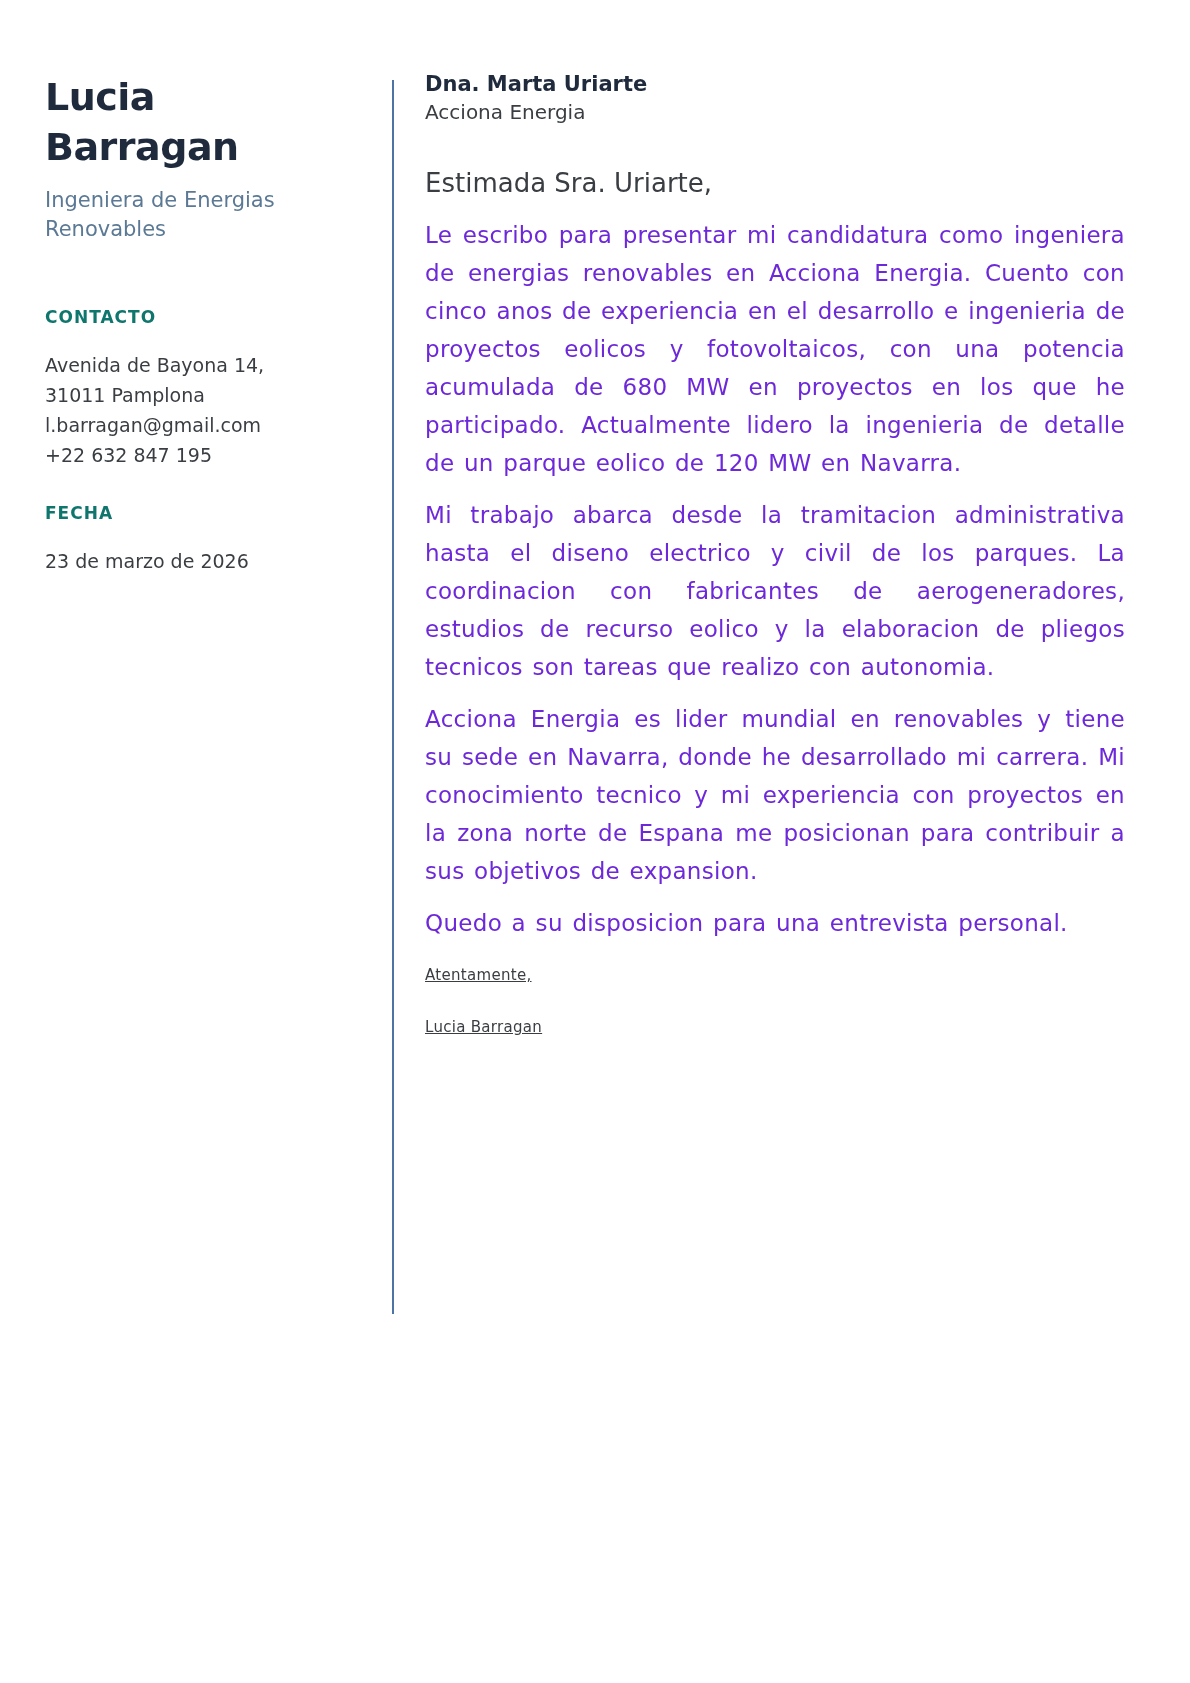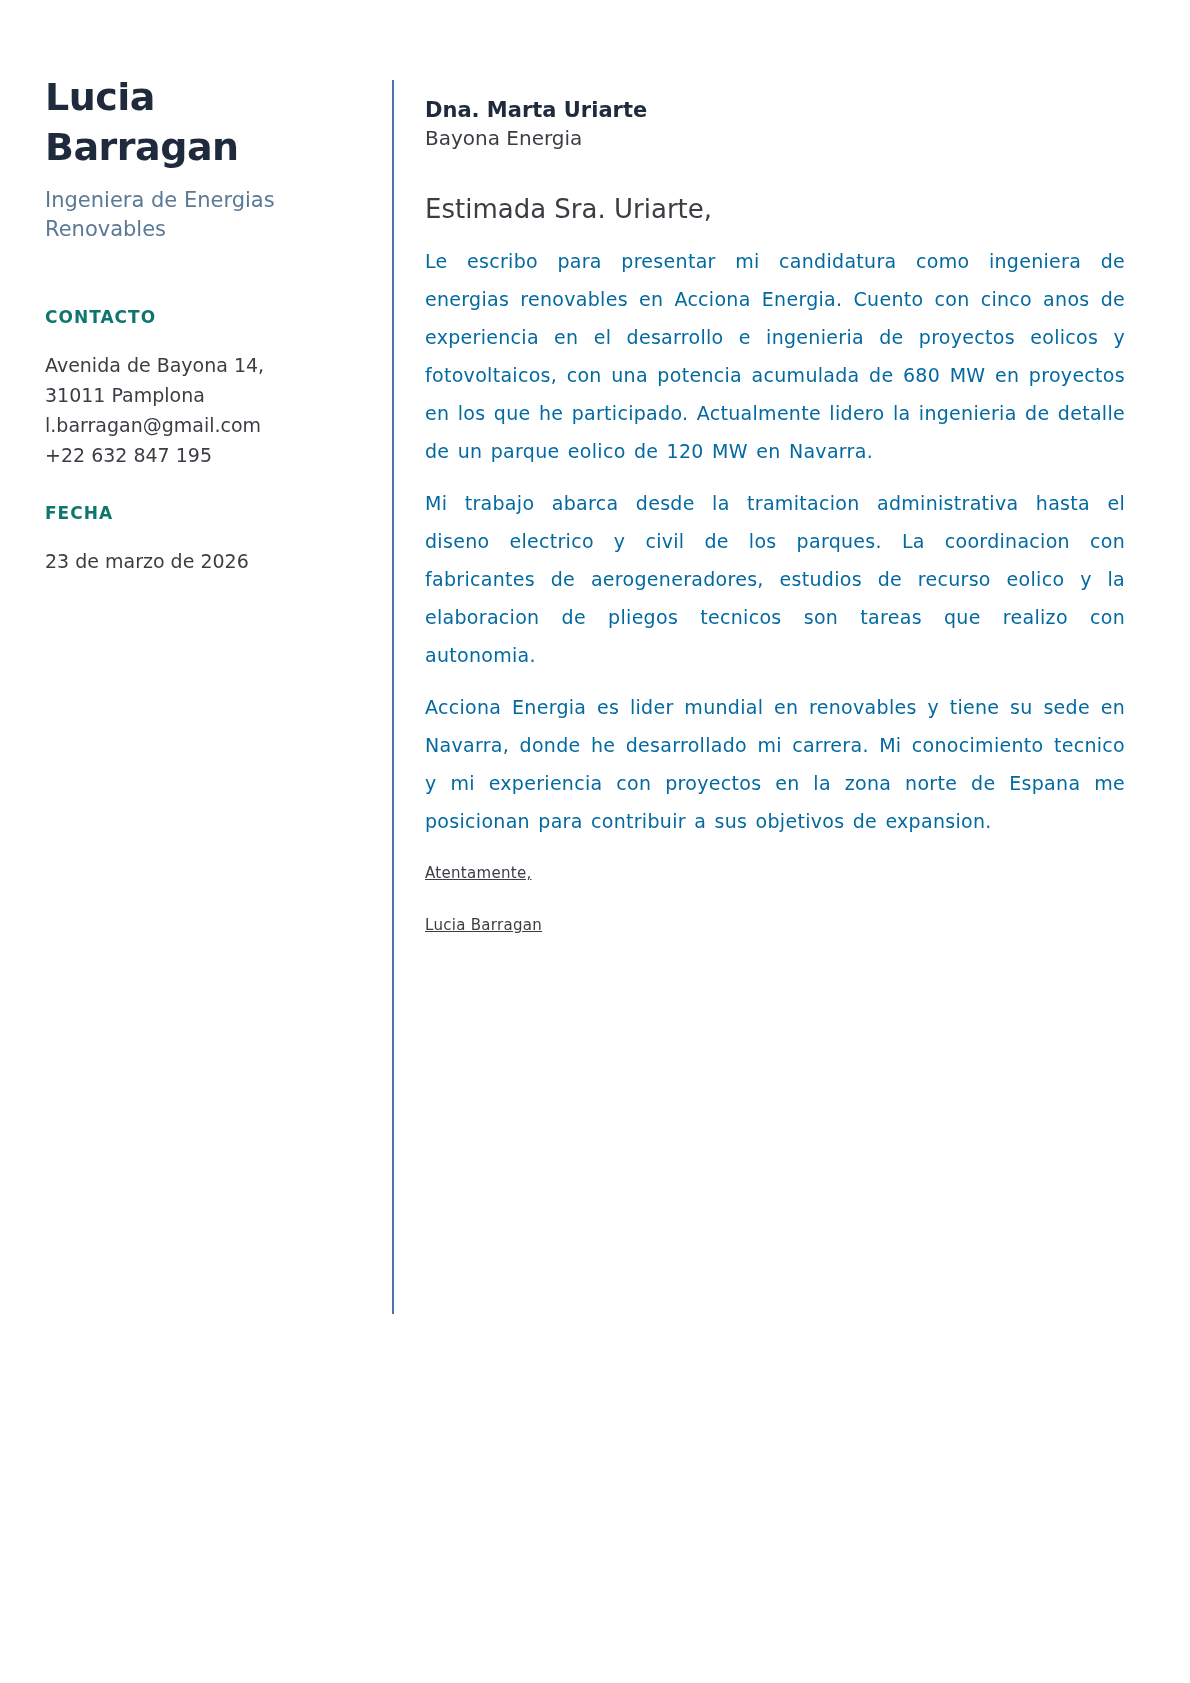--- a/index.html
+++ b/index.html
@@ -64,21 +64,21 @@
     top: 80px;
     width: 2px;
     height: 1523px;
     background: #4e74a6;
   }
 
   
   .main {
     position: absolute;
     left: 425px;
-    top: 96px;
+    top: 70px;
     width: 700px;
     color: #3a3e43;
   }
   .recipient-name {
     margin: 0;
     font-size: 21px;
     line-height: 28px;
     font-weight: 700;
     color: #1f2b3d;
   }
@@ -88,26 +88,26 @@
     line-height: 28px;
     color: #3a3e43;
   }
   .salutation {
     margin: 38px 0 14px 0;
     font-size: 26px;
     line-height: 38px;
   }
   .para {
     margin: 0 0 14px 0;
-    font-size: 19px;
+    font-size: 23px;
     line-height: 38px;
     text-align: justify;
     letter-spacing: 0.3px;
     word-spacing: 2px;
-    color: #0369a1;
+    color: #6d28d9;
   }
   .closing, .signature {
     margin: 0 0 14px 0;
     font-size: 15px;
     line-height: 38px;
     letter-spacing: 0.3px;
     text-decoration: underline;
   }
 </style>
 </head>
@@ -129,25 +129,26 @@
     <div class="date-block">
       <h2 class="side-heading">FECHA</h2>
       <p class="side-text">23 de marzo de 2026</p>
     </div>
   </aside>
 
   <div class="divider"></div>
 
   <main class="main">
     <p class="recipient-name">Dna. Marta Uriarte</p>
-    <p class="recipient-company">Bayona Energia</p>
+    <p class="recipient-company">Acciona Energia</p>
 
     <p class="salutation">Estimada Sra. Uriarte,</p>
 
     <p class="para">Le escribo para presentar mi candidatura como ingeniera de energias renovables en Acciona Energia. Cuento con cinco anos de experiencia en el desarrollo e ingenieria de proyectos eolicos y fotovoltaicos, con una potencia acumulada de 680 MW en proyectos en los que he participado. Actualmente lidero la ingenieria de detalle de un parque eolico de 120 MW en Navarra.</p>
     <p class="para">Mi trabajo abarca desde la tramitacion administrativa hasta el diseno electrico y civil de los parques. La coordinacion con fabricantes de aerogeneradores, estudios de recurso eolico y la elaboracion de pliegos tecnicos son tareas que realizo con autonomia.</p>
     <p class="para">Acciona Energia es lider mundial en renovables y tiene su sede en Navarra, donde he desarrollado mi carrera. Mi conocimiento tecnico y mi experiencia con proyectos en la zona norte de Espana me posicionan para contribuir a sus objetivos de expansion.</p>
+    <p class="para">Quedo a su disposicion para una entrevista personal.</p>
 
     <p class="closing">Atentamente,</p>
     <p class="signature">Lucia Barragan</p>
   </main>
 
 </div>
 
 </body></html>

